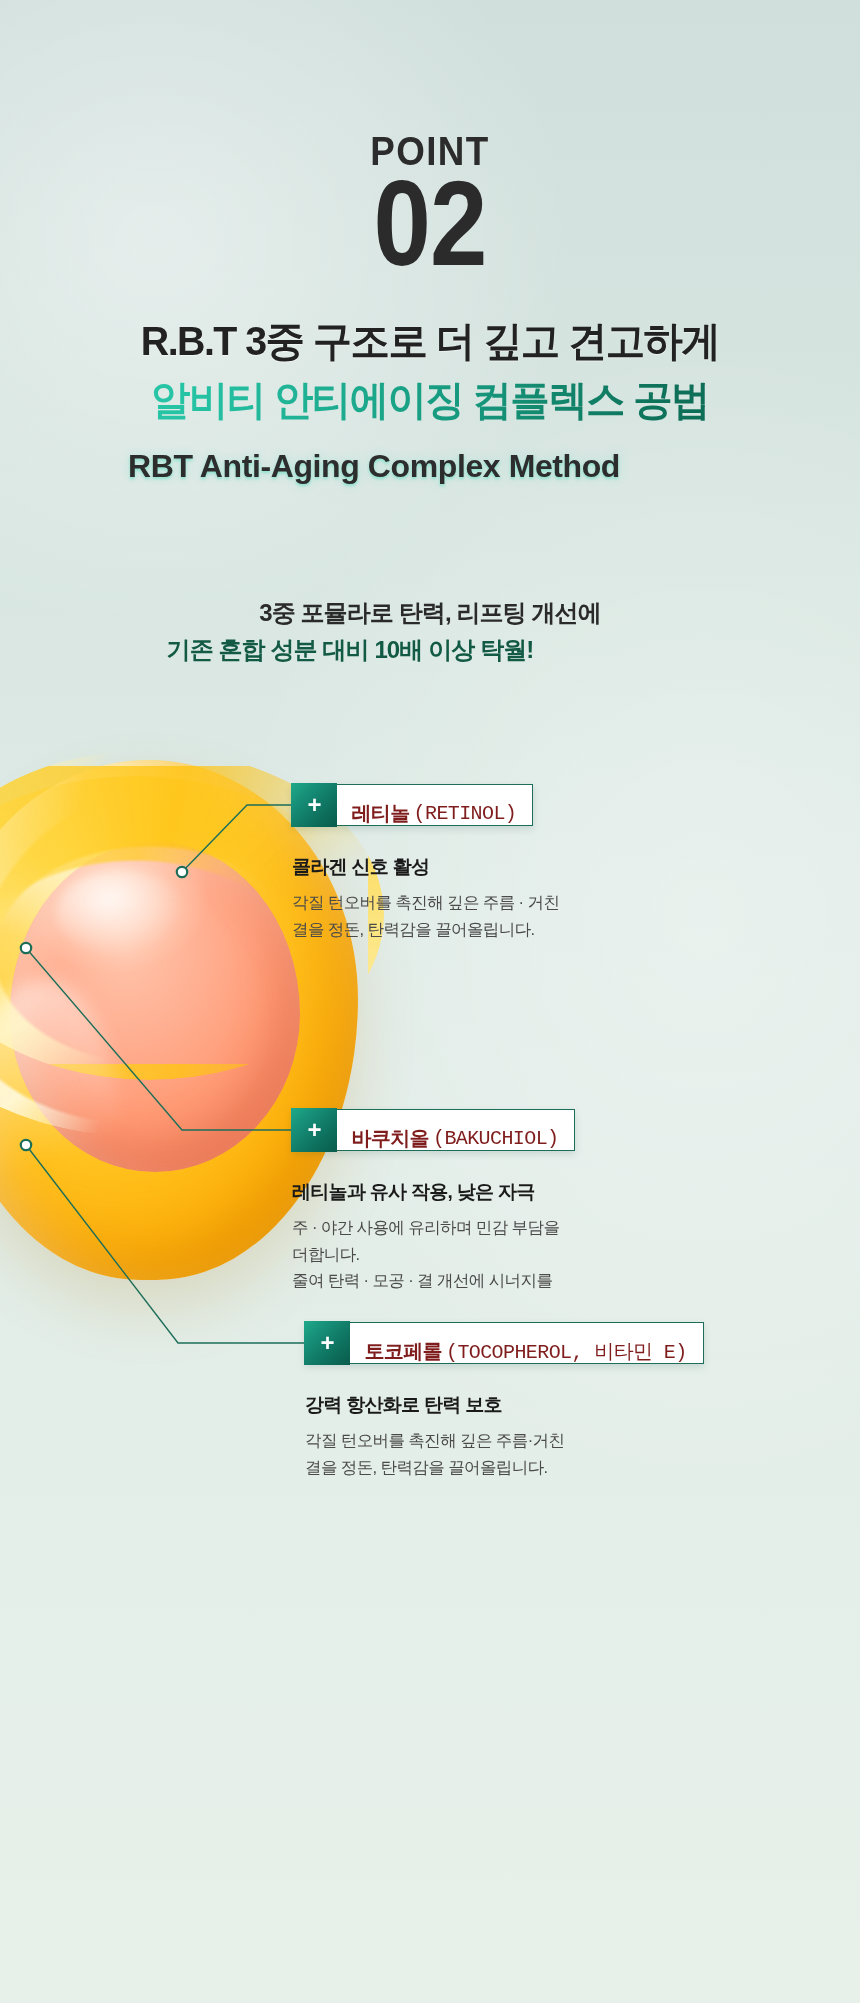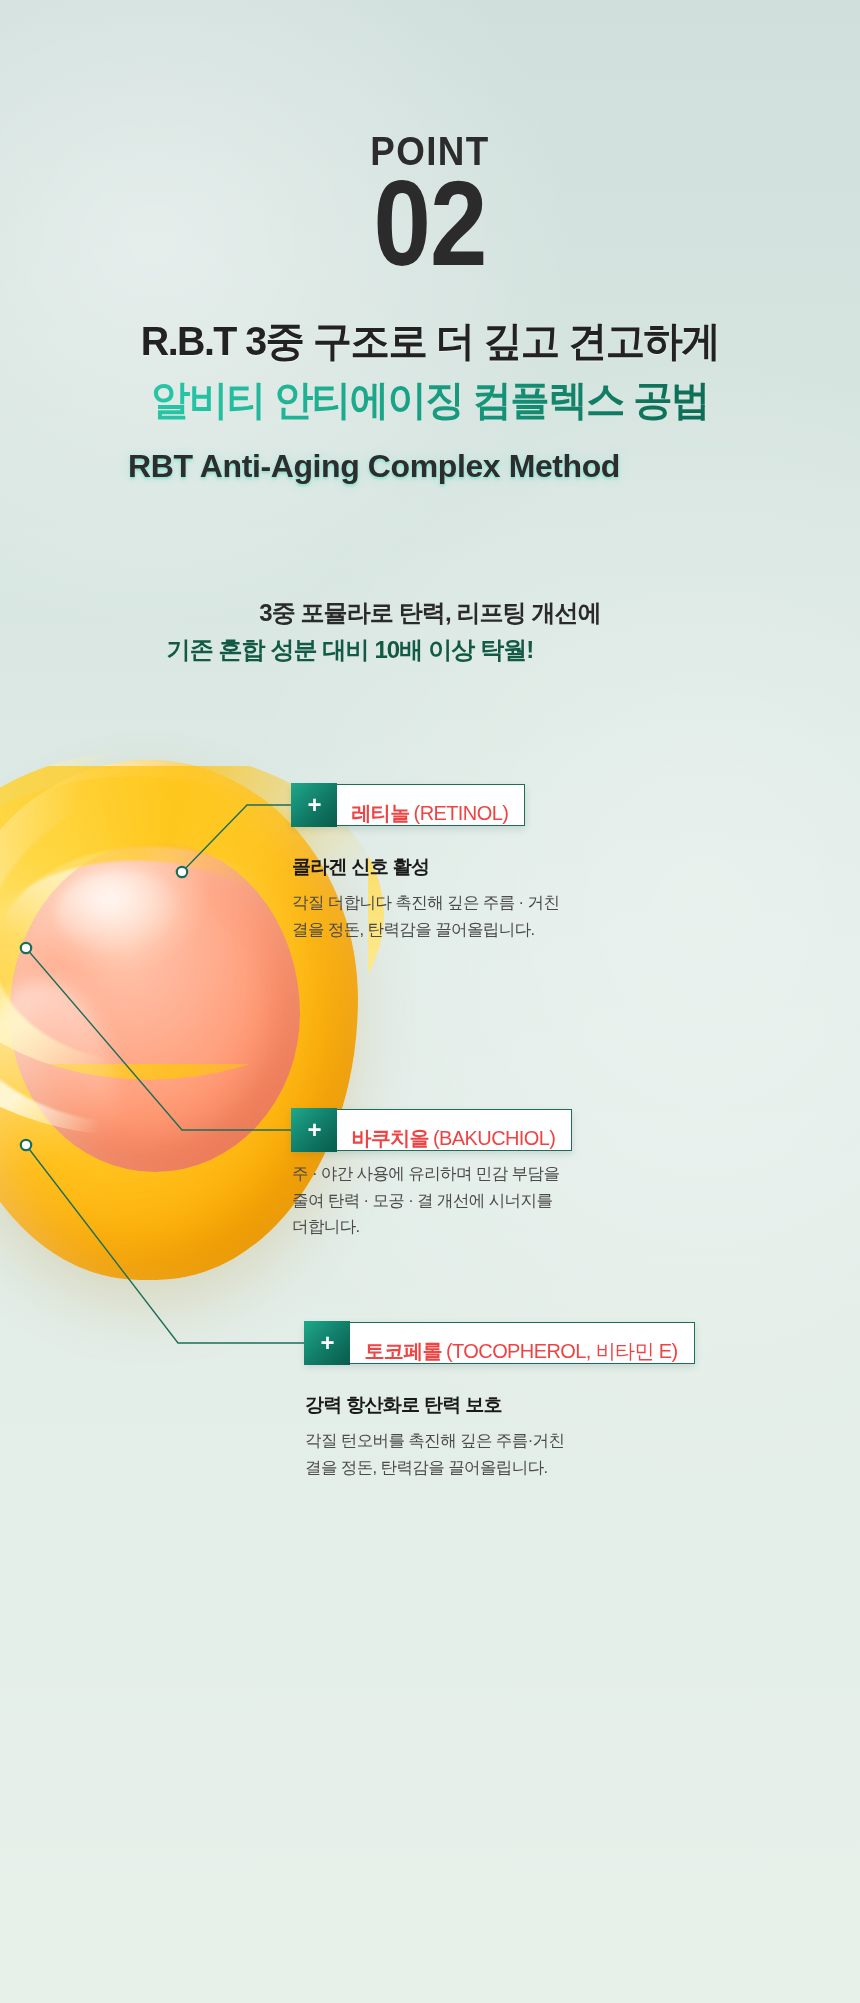--- a/index.html
+++ b/index.html
@@ -143,24 +143,24 @@
     box-shadow:0 3px 7px rgba(40,90,80,.16);
   }
   .plus{
     width:46px; display:flex; align-items:center; justify-content:center;
     background:linear-gradient(135deg,#1fa98a 0%, #158a74 35%, #0d6f5c 70%, #0a5c4c 100%);
     color:#fff; font-size:24px; font-weight:700; line-height:1;
     margin:-1.6px 0 -1.6px -1.6px;
   }
   .tag-label{
     display:flex; align-items:center; padding:16px 16px 0 14px;
-    font-size:20px; color:#ef4444; letter-spacing:-.6px; white-space:nowrap;
+    font-size:20px; color:#7f1d1d; letter-spacing:-.6px; white-space:nowrap;
   }
   .tag-label b{ font-weight:800; margin-right:4px; }
-  .tag-label span.en{ font-weight:400; }
+  .tag-label span.en{ font-weight:400;font-family:Liberation Mono, monospace; }
 
   .co-head{
     margin-top:28px; font-size:19px; font-weight:800; color:#1a1a1a; letter-spacing:-.7px;
   }
   .co-body{
     margin-top:9px; font-size:16.5px; color:#4a4a4a; line-height:1.62; letter-spacing:-.6px;
   }
   .co-body div{ white-space:nowrap; }
 </style>
 </head>
@@ -207,37 +207,38 @@
   <div class="callout" style="left:292px; top:784px;">
     <div class="tagbox">
       <div class="plus">+</div>
       <div class="tag-label">
         <b>레티놀</b>
         <span class="en">(RETINOL)</span>
       </div>
     </div>
     <div class="co-head">콜라겐 신호 활성</div>
     <div class="co-body">
-      <div>각질 더합니다 촉진해 깊은 주름 · 거친</div>
+      <div>각질 턴오버를 촉진해 깊은 주름 · 거친</div>
       <div>결을 정돈, 탄력감을 끌어올립니다.</div>
     </div>
   </div>
 
   <div class="callout" style="left:292px; top:1109px;">
     <div class="tagbox">
       <div class="plus">+</div>
       <div class="tag-label">
         <b>바쿠치올</b>
         <span class="en">(BAKUCHIOL)</span>
       </div>
     </div>
+    <div class="co-head">레티놀과 유사 작용, 낮은 자극</div>
     <div class="co-body">
       <div>주 · 야간 사용에 유리하며 민감 부담을</div>
+      <div>더합니다.</div>
       <div>줄여 탄력 · 모공 · 결 개선에 시너지를</div>
-      <div>더합니다.</div>
     </div>
   </div>
 
   <div class="callout" style="left:305px; top:1322px;">
     <div class="tagbox">
       <div class="plus">+</div>
       <div class="tag-label">
         <b>토코페롤</b>
         <span class="en">(TOCOPHEROL, 비타민 E)</span>
       </div>

